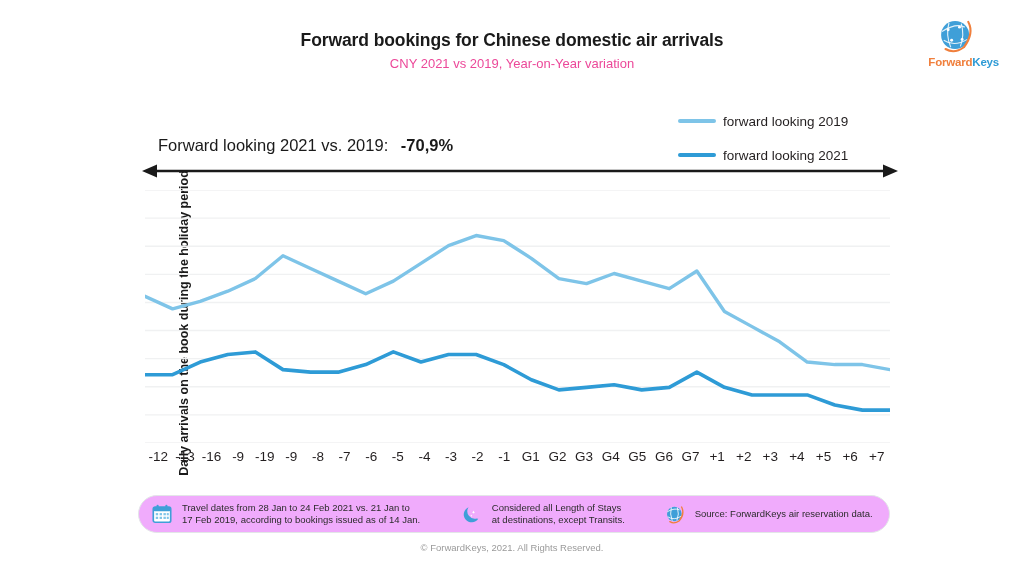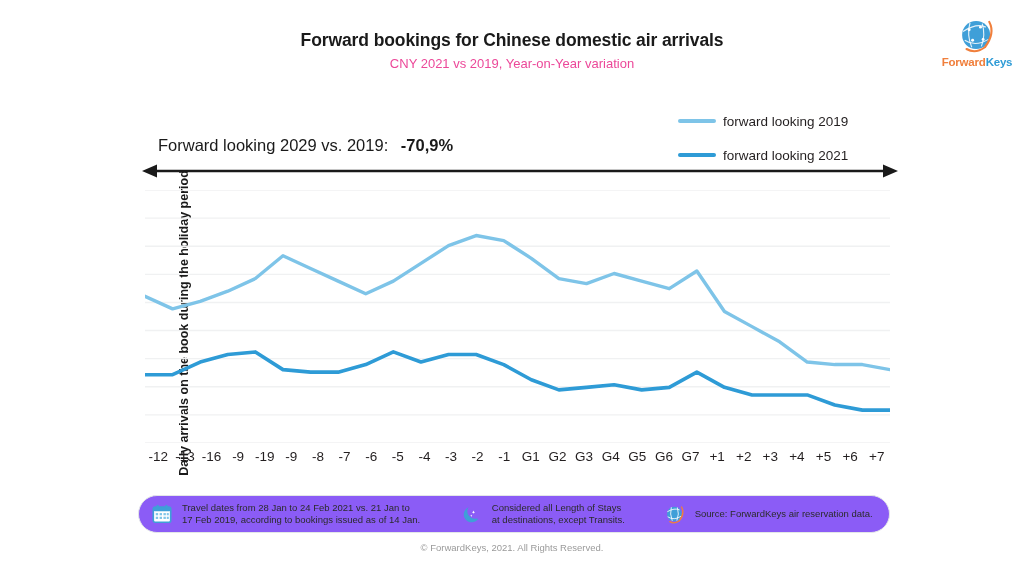--- a/index.html
+++ b/index.html
@@ -40,24 +40,24 @@
     width: 1024px;
     text-align: center;
     font-size: 13px;
     font-weight: normal;
     color: #ec4899;
   }
 
   
   .logo {
     position: absolute;
-    right: 4px; top: 14px;
+    right: 25px; top: 14px;
     width: 86px;
     height: 62px;
-    text-align: center;
+    text-align: right;
   }
   .logo-mark {
     width: 42px;
     height: 42px;
     margin: 0 auto;
     display: block;
   }
   .logo-text {
     font-size: 11.5px;
     font-weight: bold;
@@ -164,21 +164,21 @@
 
   
   .notes {
     position: absolute;
     left: 138px;
     top: 495px;
     width: 752px;
     height: 38px;
     border: 1px solid #e3e6e8;
     border-radius: 19px;
-    background: #8b5cf6;
+    background: #f0abfc;
     display: flex;
     box-sizing: border-box;
   }
   .note {
     display: flex;
     align-items: center;
     padding-left: 12px;
   }
   .note-1 { width: 312px; }
   .note-2 { width: 200px; }
@@ -233,21 +233,21 @@
   <div class="legend-row">
     <span class="legend-swatch" style="background:#7ec4e8"></span>
     <span class="legend-label">forward looking 2019</span>
   </div>
   <div class="legend-row">
     <span class="legend-swatch" style="background:#2e9bd6"></span>
     <span class="legend-label">forward looking 2021</span>
   </div>
 </div>
 
-<div class="annotation"><span>Forward looking 2029 vs. 2019: </span><b>-70,9%</b></div>
+<div class="annotation"><span>Forward looking 2021 vs. 2019: </span><b>-70,9%</b></div>
 
 <div class="arrow-wrap">
   <svg width="760" height="26" viewBox="0 0 760 26">
     <line x1="14" y1="13" x2="746" y2="13" stroke="#1a1a1a" stroke-width="2.4"></line>
     <polygon points="2,13 17,6.5 17,19.5" fill="#1a1a1a"></polygon>
     <polygon points="758,13 743,6.5 743,19.5" fill="#1a1a1a"></polygon>
   </svg>
 </div>
 
 <div class="ylabel-holder">

